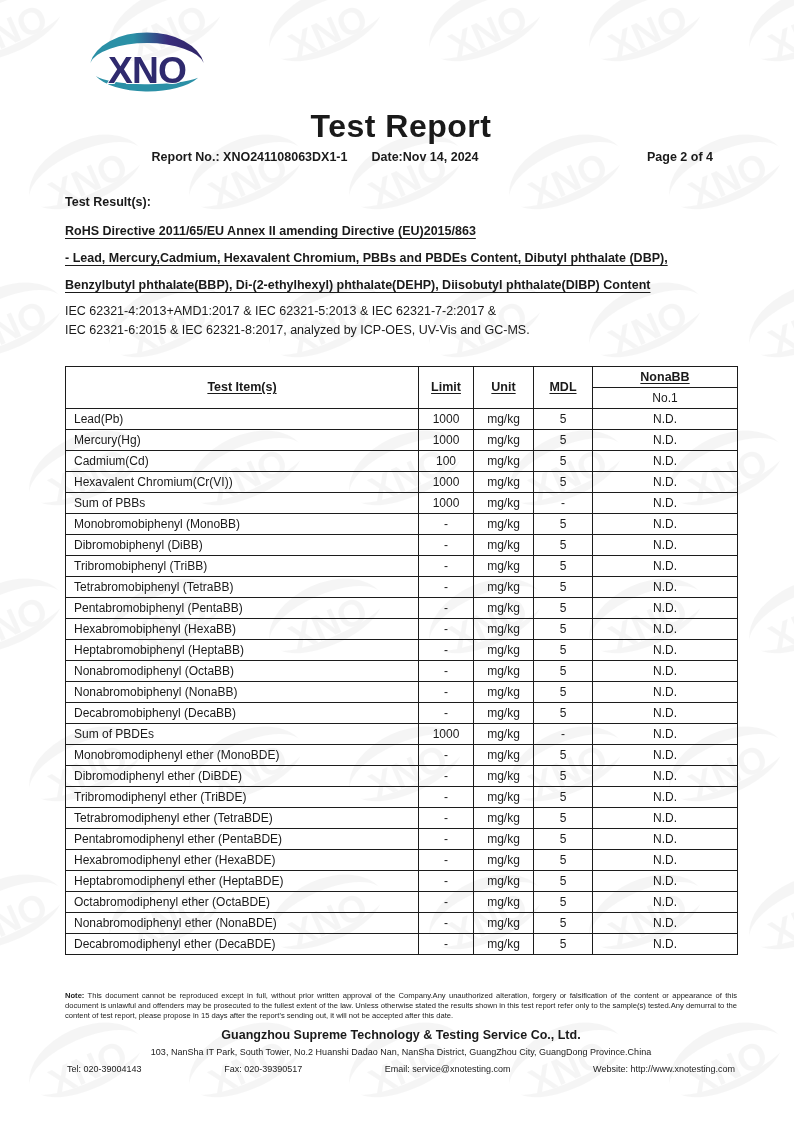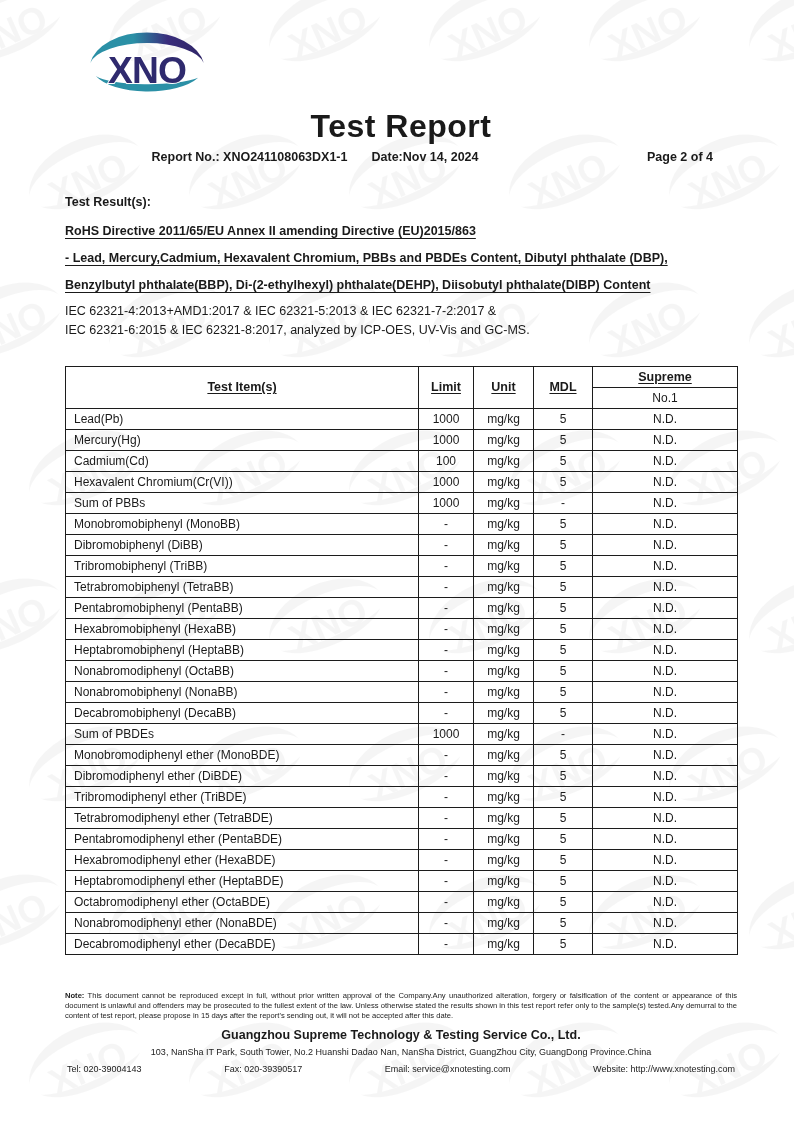--- a/index.html
+++ b/index.html
@@ -336,21 +336,21 @@
           <col class="c-unit">
           <col class="c-mdl">
           <col class="c-result">
       </colgroup>
       <thead>
         <tr>
           <th class="u" rowspan="2">Test Item(s)</th>
           <th class="u" rowspan="2">Limit</th>
           <th class="u" rowspan="2">Unit</th>
           <th class="u" rowspan="2">MDL</th>
-          <th class="u">Supreme</th>
+          <th class="u">NonaBB</th>
         </tr>
         <tr>
           <th class="sub">No.1</th>
         </tr>
       </thead>
       <tbody>
           <tr>
             <td class="col-item">Lead(Pb)</td>
             <td>1000</td>
             <td>mg/kg</td>

